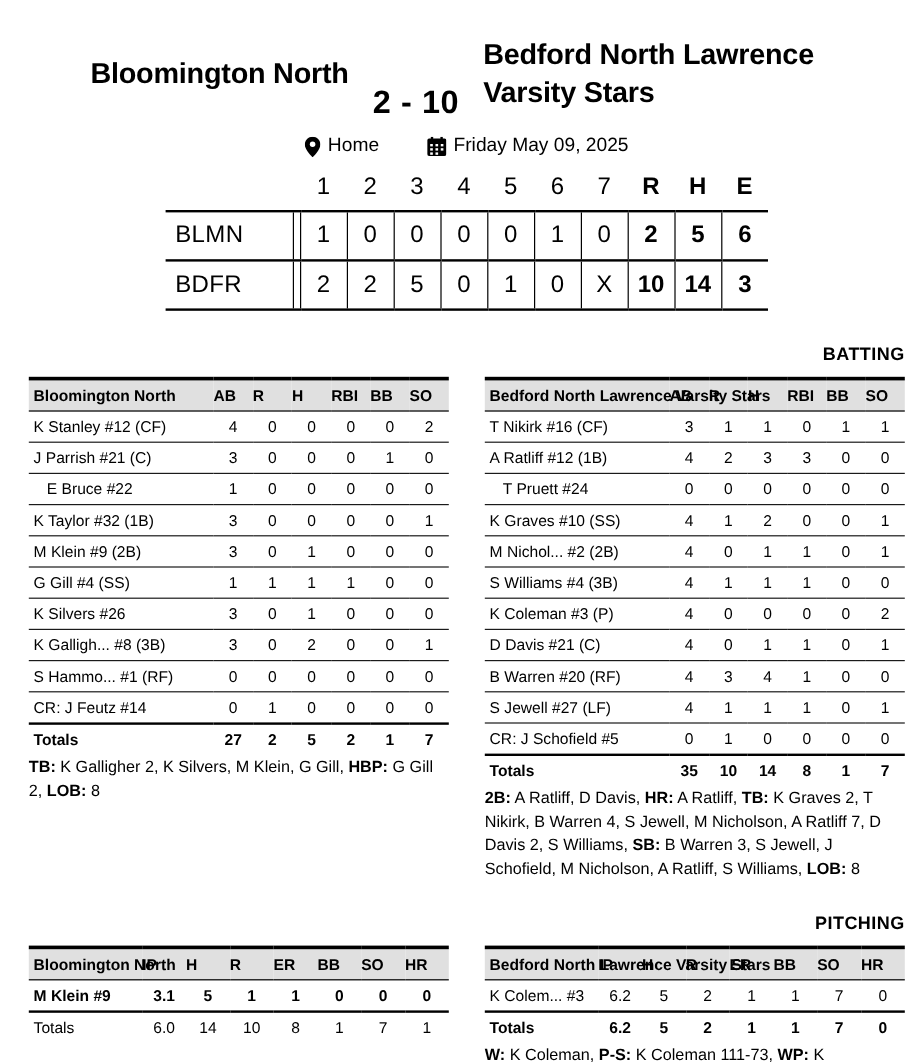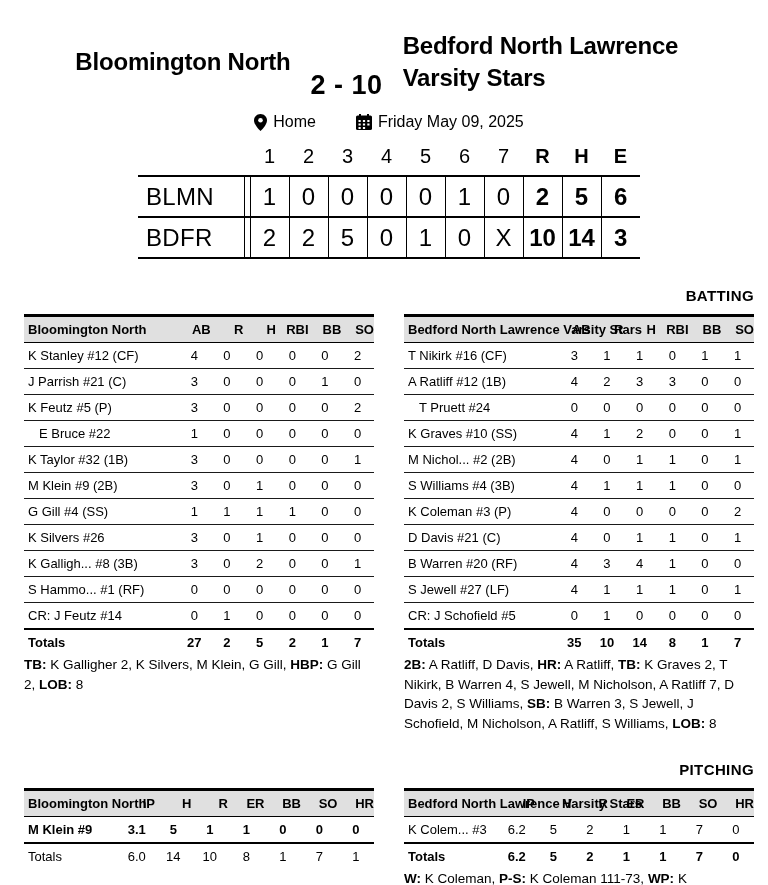--- a/index.html
+++ b/index.html
@@ -19,42 +19,42 @@
 
   .meta-row { display:flex; justify-content:center; align-items:center; gap:40px; margin-top:12px;
               font-size:16px; font-weight:500; }
   .meta-item { display:flex; align-items:center; gap:6px; }
   .meta-item svg { display:block; }
 
   
   .linescore { border-collapse:collapse; margin:14px auto 0; }
   .linescore th { font-size:20px; font-weight:400; padding:0 0 7px; text-align:center; }
   .linescore th.rhe { font-weight:700; }
-  .linescore td { height:41px; text-align:center; font-size:24px; }
+  .linescore td { height:41px; text-align:center; font-size:20px; }
   .linescore td.team { width:106px; text-align:left; padding-left:8px; font-weight:500; letter-spacing:0.3px; }
   .linescore td.spacer, .linescore th.spacer { width:6px; }
   .linescore td.inning, .linescore th.inning,
   .linescore td.rhe, .linescore th.rhe { width:39px; }
   .linescore tbody td { border-top:2px solid #000; }
   .linescore tbody tr:last-child td { border-bottom:2px solid #000; }
   .linescore tbody td.spacer { border-left:1.5px solid #000; border-right:1.5px solid #000; }
   .linescore tbody td.inning + td.inning,
   .linescore tbody td.inning + td.rhe,
   .linescore tbody td.rhe + td.rhe { border-left:1.5px solid #000; }
   .linescore td.bold { font-weight:700; }
 
   
   .section-title { font-size:15px; font-weight:700; letter-spacing:0.4px; margin:28px 0 10px;text-align:right; }
   .two-col { display:grid; grid-template-columns:1fr 1fr; column-gap:30px; align-items:start; }
 
   
   .box-table { width:100%; border-collapse:collapse; table-layout:fixed; font-size:13px; }
   .box-table th {
     background:#e0e0e0; border-top:3px solid #000; border-bottom:1px solid #000;
-    font-weight:700; text-align:right; padding:5px 0; font-size:13px;
+    font-weight:700; text-align:left; padding:5px 0; font-size:13px;
   }
   .box-table th.name { text-align:left; padding-left:4px; }
   .box-table th.name .team-name { white-space:nowrap; display:inline-block; }
   .box-table td { border-bottom:1px solid #1a1a1a; text-align:center; padding:5px 0; }
   .box-table td.name { text-align:left; padding-left:4px; white-space:nowrap; overflow:visible; }
   .box-table td.name.indent { padding-left:15px; }
   .box-table tr.bold td { font-weight:700; }
   .box-table tr.totals td { border-top:2px solid #000; border-bottom:none; }
 
   .notes { font-size:13.5px; line-height:1.45; padding-right:6px; }
@@ -190,29 +190,20 @@
             <tr>
               <td class="name">J Parrish #21 (C)</td>
               <td>3</td>
               <td>0</td>
               <td>0</td>
               <td>0</td>
               <td>1</td>
               <td>0</td>
             </tr>
             <tr>
-              <td class="name">K Feutz #5 (P)</td>
-              <td>3</td>
-              <td>0</td>
-              <td>0</td>
-              <td>0</td>
-              <td>0</td>
-              <td>2</td>
-            </tr>
-            <tr>
               <td class="name indent">E Bruce #22</td>
               <td>1</td>
               <td>0</td>
               <td>0</td>
               <td>0</td>
               <td>0</td>
               <td>0</td>
             </tr>
             <tr>
               <td class="name">K Taylor #32 (1B)</td>

